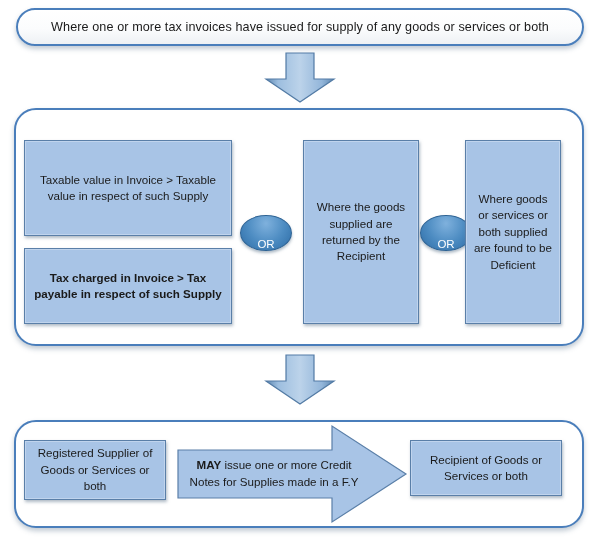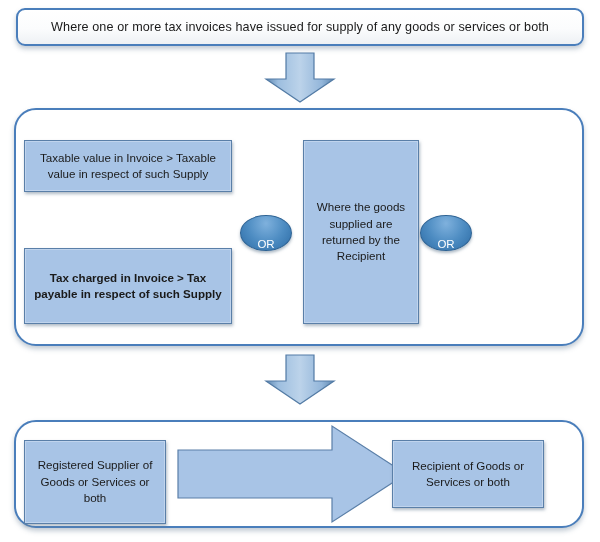--- a/index.html
+++ b/index.html
@@ -31,21 +31,21 @@
     box-shadow: 0 3px 5px rgba(120,140,160,0.45),
                 inset 0 1px 0 rgba(255,255,255,0.9);
   }
 
   
   #top-statement {
     left: 16px;
     top: 8px;
     width: 568px;
     height: 38px;
-    border-radius: 9px;
+    border-radius: 19px;
     display: flex;
     align-items: center;
     justify-content: center;
     background: linear-gradient(to bottom, #ffffff 0%, #fbfcfd 55%, #eef1f4 100%);
   }
   #top-statement .txt {
     font-size: 12.6px;
     color: #1a1a1a;
     letter-spacing: .1px;
     white-space: nowrap;
@@ -76,27 +76,27 @@
     justify-content: center;
     text-align: center;
     color: #1a1a1a;
     font-size: 11.6px;
     line-height: 1.42;
     padding: 4px 6px;
     box-shadow: 1px 2px 3px rgba(110,130,150,0.55),
                 inset 0 0 0 1px rgba(255,255,255,0.28);
   }
 
-  #box-taxable  { left: 24px;  top: 140px; width: 208px; height: 52px; }
+  #box-taxable  { left: 24px;  top: 140px; width: 208px; height: 96px; }
   #box-taxcharged { left: 24px; top: 248px; width: 208px; height: 76px; font-weight: bold; }
   #box-returned { left: 289px; top: 140px; width: 116px;  height: 184px; margin-left: 14px; }
   #box-deficient{ left: 465px; top: 140px; width: 96px;  height: 184px; }
 
-  #box-supplier { left: 24px;  top: 440px; width: 142px; height: 84px; }
-  #box-recipient{ left: 392px; top: 440px; width: 152px; height: 68px; }
+  #box-supplier { left: 24px;  top: 440px; width: 142px; height: 60px; }
+  #box-recipient{ left: 410px; top: 440px; width: 152px; height: 56px; }
 
   
   .or-ellipse {
     position: absolute;
     width: 50px;
     height: 34px;
     border-radius: 50%;
     background: radial-gradient(ellipse at 50% 22%, #7fb1dd 0%, #4d8cc2 52%, #2d6ca6 100%);
     border: 1px solid #2e6394;
     display: flex;
@@ -175,20 +175,23 @@
   </div>
 
   <div class="pbox" id="box-returned">
     <span>Where the goods supplied are returned by the Recipient</span>
   </div>
 
   <div class="or-ellipse" id="or-2">
     <span>OR</span>
   </div>
 
+  <div class="pbox" id="box-deficient">
+    <span>Where goods or services or both supplied are found to be Deficient</span>
+  </div>
 
   <div class="down-arrow" id="arrow-2">
     <svg width="96" height="52" viewBox="0 0 96 52" xmlns="http://www.w3.org/2000/svg">
       <defs>
         <linearGradient id="gArrow2" x1="0" y1="0" x2="1" y2="0">
           <stop offset="0%" stop-color="#5e87b0"></stop>
           <stop offset="18%" stop-color="#9dbedf"></stop>
           <stop offset="50%" stop-color="#bcd3ea"></stop>
           <stop offset="82%" stop-color="#93b6da"></stop>
           <stop offset="100%" stop-color="#5e87b0"></stop>
@@ -201,19 +204,22 @@
   <div class="round-container" id="bottom-container"></div>
 
   <div class="pbox" id="box-supplier">
     <span>Registered Supplier of Goods or Services or both</span>
   </div>
 
   <div id="arrow-may">
     <svg width="232" height="100" viewBox="0 0 232 100" xmlns="http://www.w3.org/2000/svg">
       <polygon points="2,26 156,26 156,2 230,50 156,98 156,74 2,74" fill="#a8c4e6" stroke="#5a7fa8" stroke-width="1.2"></polygon>
     </svg>
+    <div class="arrow-label">
+      <b>MAY</b><span> issue one or more Credit Notes for Supplies made in a F.Y</span>
+    </div>
   </div>
 
   <div class="pbox" id="box-recipient">
     <span>Recipient of Goods or Services or both</span>
   </div>
 
 </div>
 
 </body></html>

